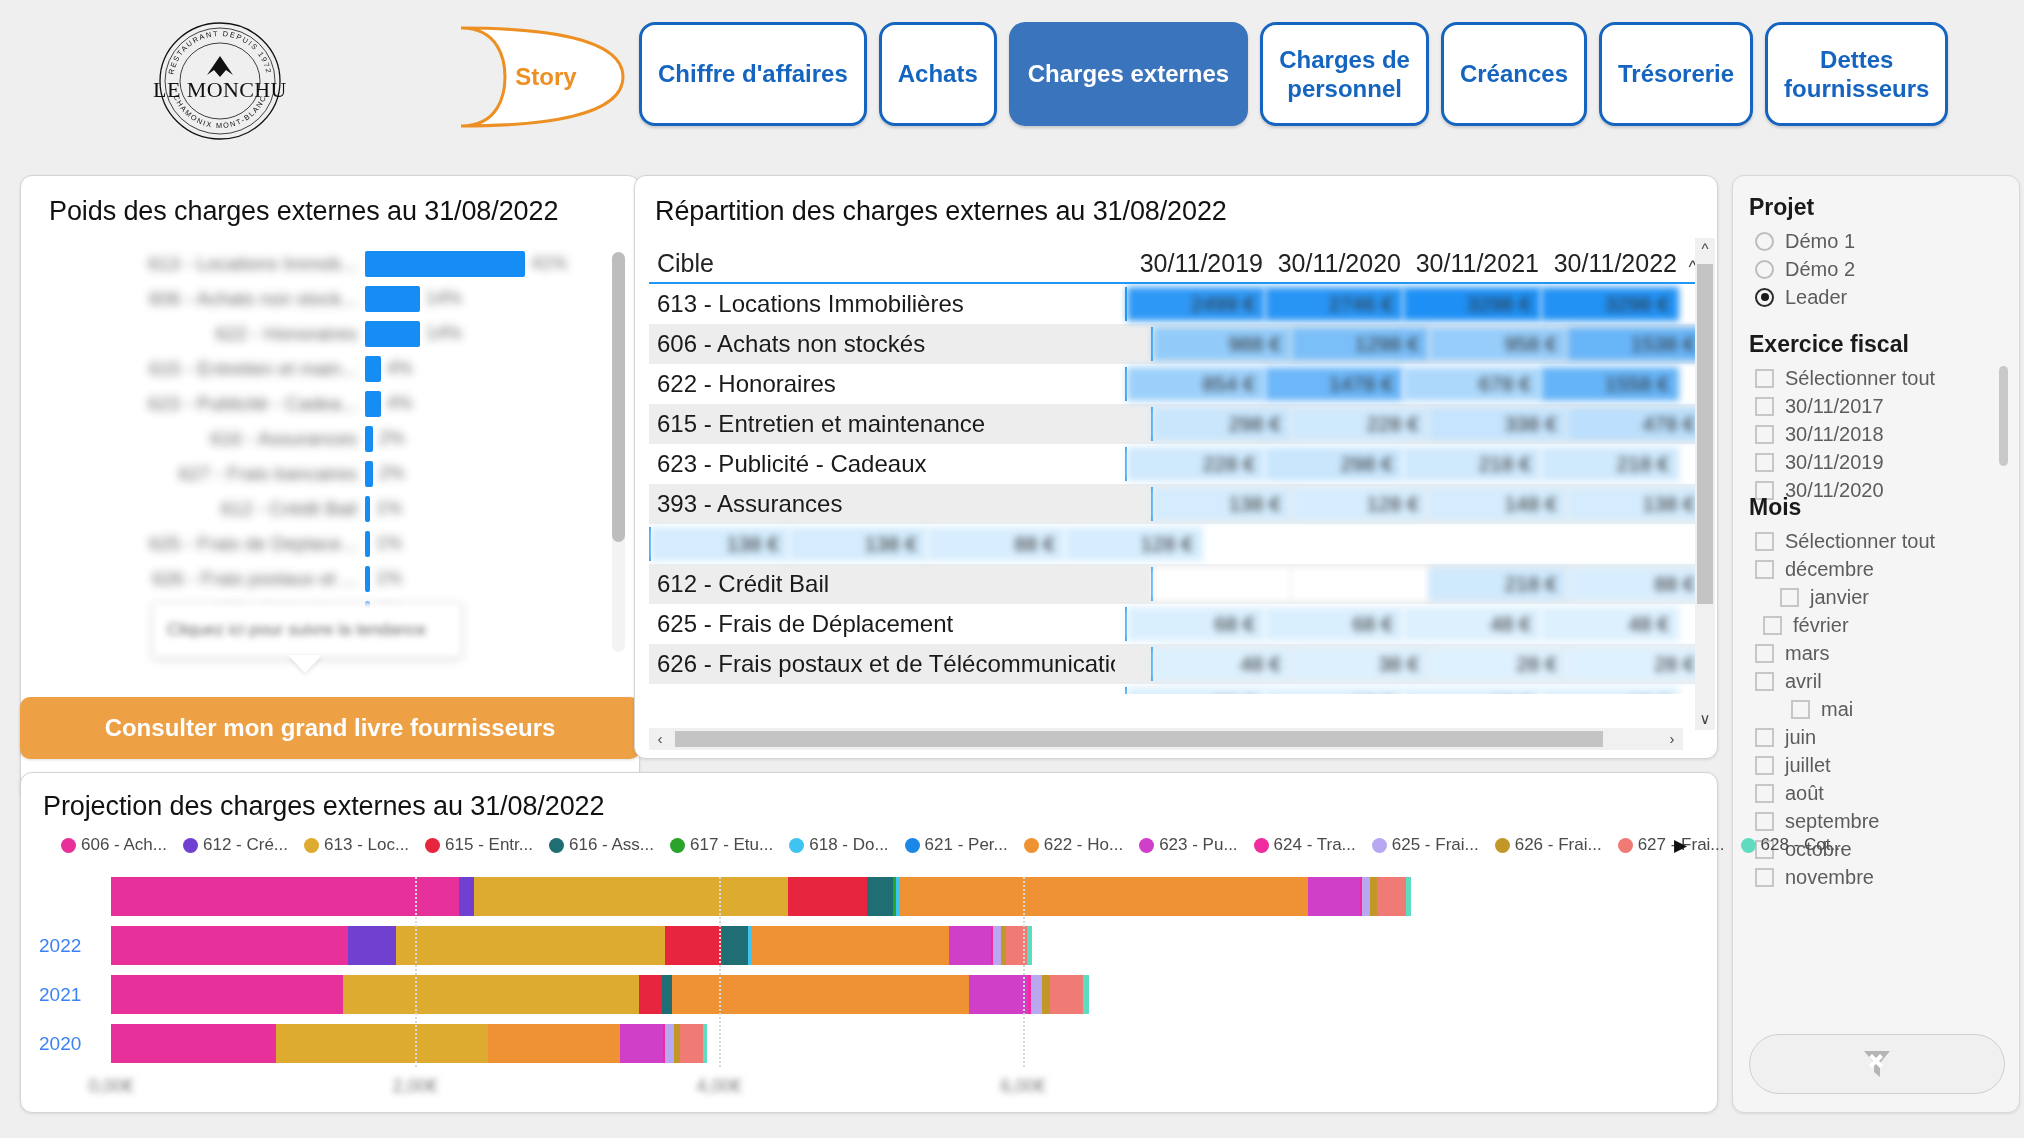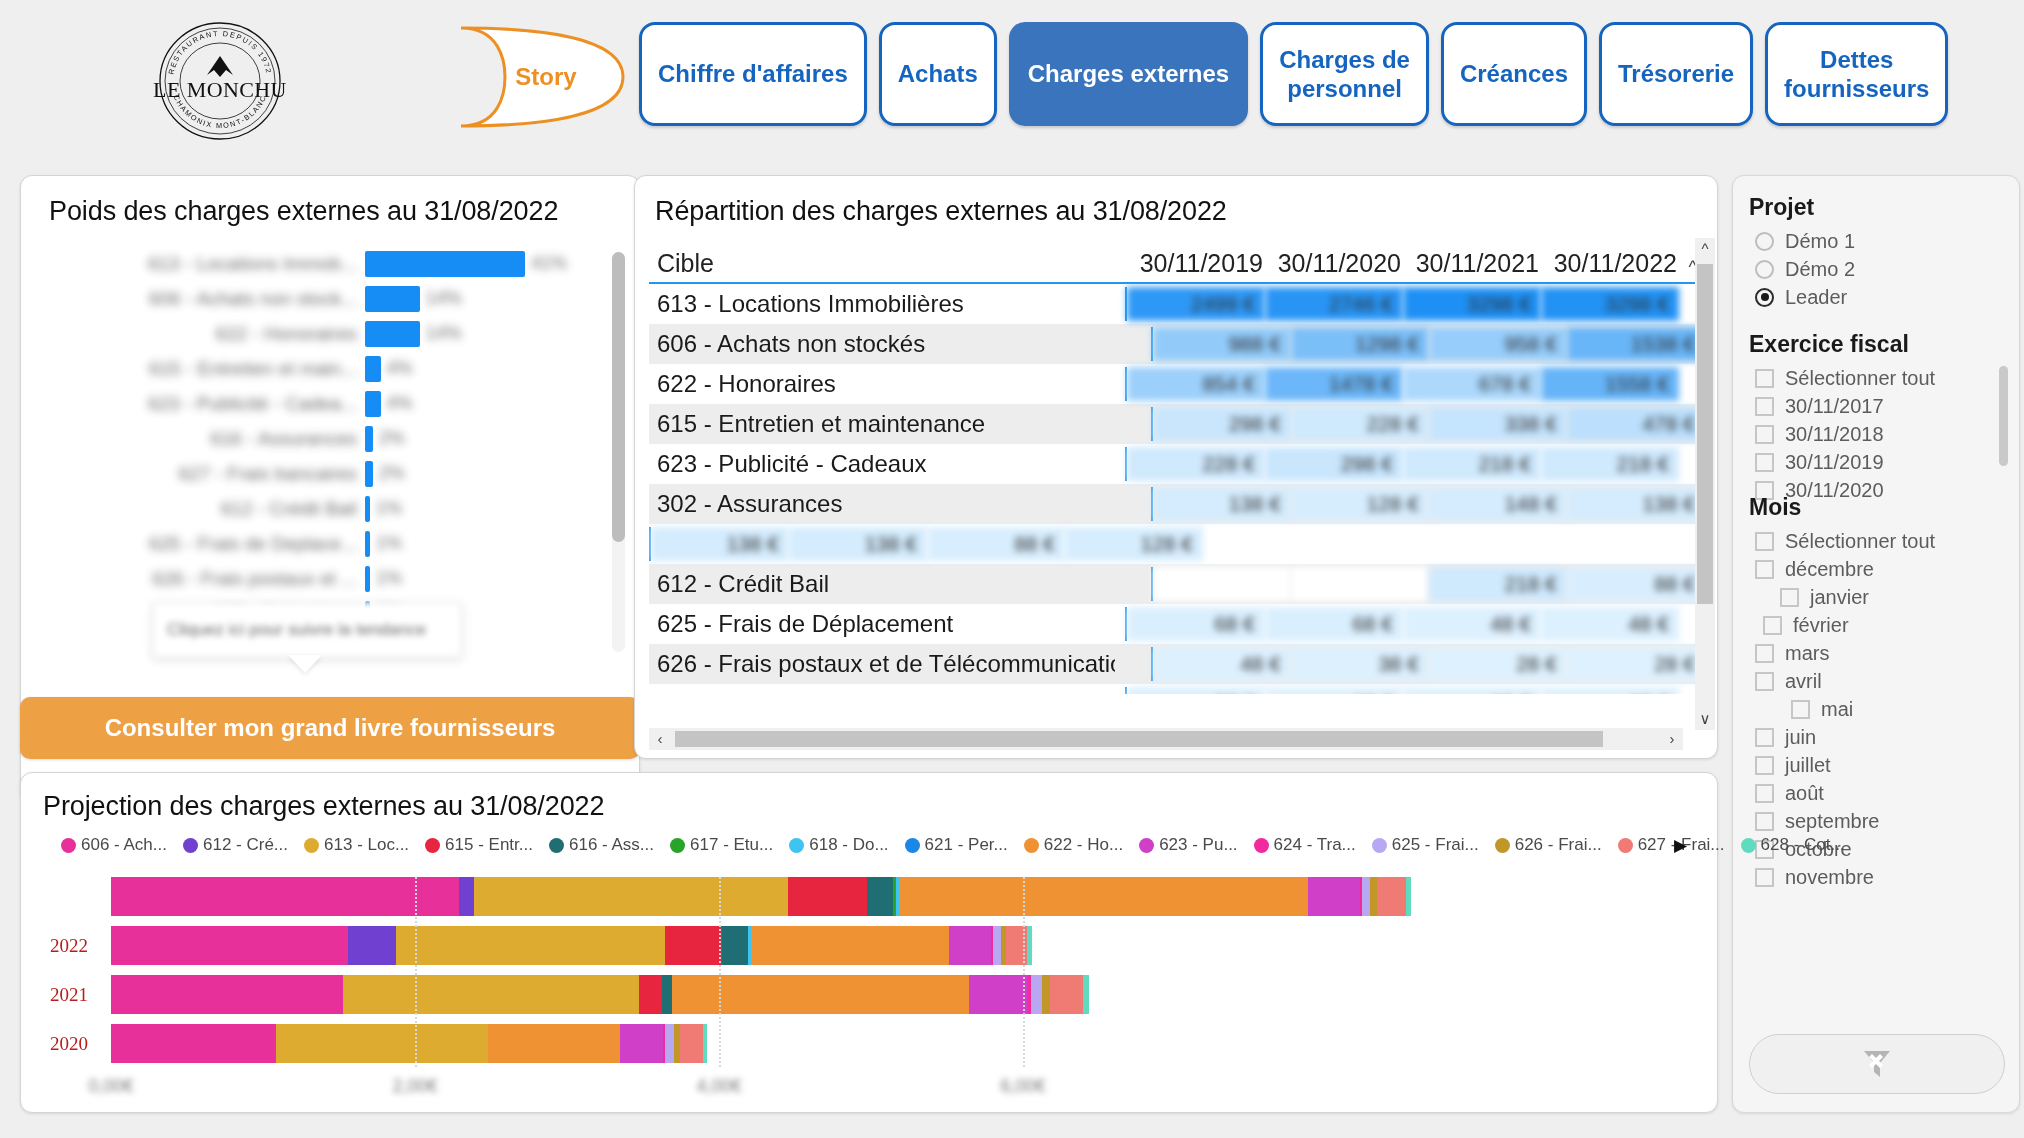--- a/index.html
+++ b/index.html
@@ -221,22 +221,22 @@
   .lg {
     display: flex; align-items: center; margin-right: 16px;
     font-size: 17px; color: #4a4a4a; white-space: nowrap;
   }
   .lg-dot { width: 15px; height: 15px; border-radius: 50%; margin-right: 5px; flex: none; }
   .legend-more {
     position: absolute; right: 30px; top: 62px;
     font-size: 17px; color: #111; cursor: pointer;
   }
   .chart { position: absolute; left: 0px; top: 98px; width: 1698px; height: 235px; }
-  .yband { position: absolute; left: 18px; width: 60px; text-align: center;
-           font-size: 19px; color: #b91c1c; font-family: Liberation Serif, serif; }
+  .yband { position: absolute; left: 18px; width: 60px; text-align: left;
+           font-size: 19px; color: #3b82f6; }
   .sbar { position: absolute; left: 90px; height: 39px; display: flex; }
   .sbar span { display: block; height: 100%; }
   .gridline {
     position: absolute; top: 6px; height: 190px; width: 1px;
     border-left: 2px dotted #d8d8d8;
   }
   .xlab {
     position: absolute; top: 205px; font-size: 18px; color: #777;
     filter: blur(3.4px); transform: translateX(-50%);
   }
@@ -433,21 +433,21 @@
           <div class="trow">
             <div class="td-cible">623 - Publicité - Cadeaux</div>
             <div class="valcols">
               <div class="td-val" style="background:rgb(207,233,253)">228 €</div>
               <div class="td-val" style="background:rgb(201,230,253)">298 €</div>
               <div class="td-val" style="background:rgb(207,233,253)">218 €</div>
               <div class="td-val" style="background:rgb(207,233,253)">218 €</div>
             </div>
           </div>
           <div class="trow alt">
-            <div class="td-cible">302 - Assurances</div>
+            <div class="td-cible">393 - Assurances</div>
             <div class="valcols">
               <div class="td-val" style="background:rgb(212,236,253)">138 €</div>
               <div class="td-val" style="background:rgb(214,237,254)">128 €</div>
               <div class="td-val" style="background:rgb(212,236,253)">148 €</div>
               <div class="td-val" style="background:rgb(212,236,253)">138 €</div>
             </div>
           </div>
           <div class="trow">
             <div class="valcols">
               <div class="td-val" style="background:rgb(212,236,253)">138 €</div>

